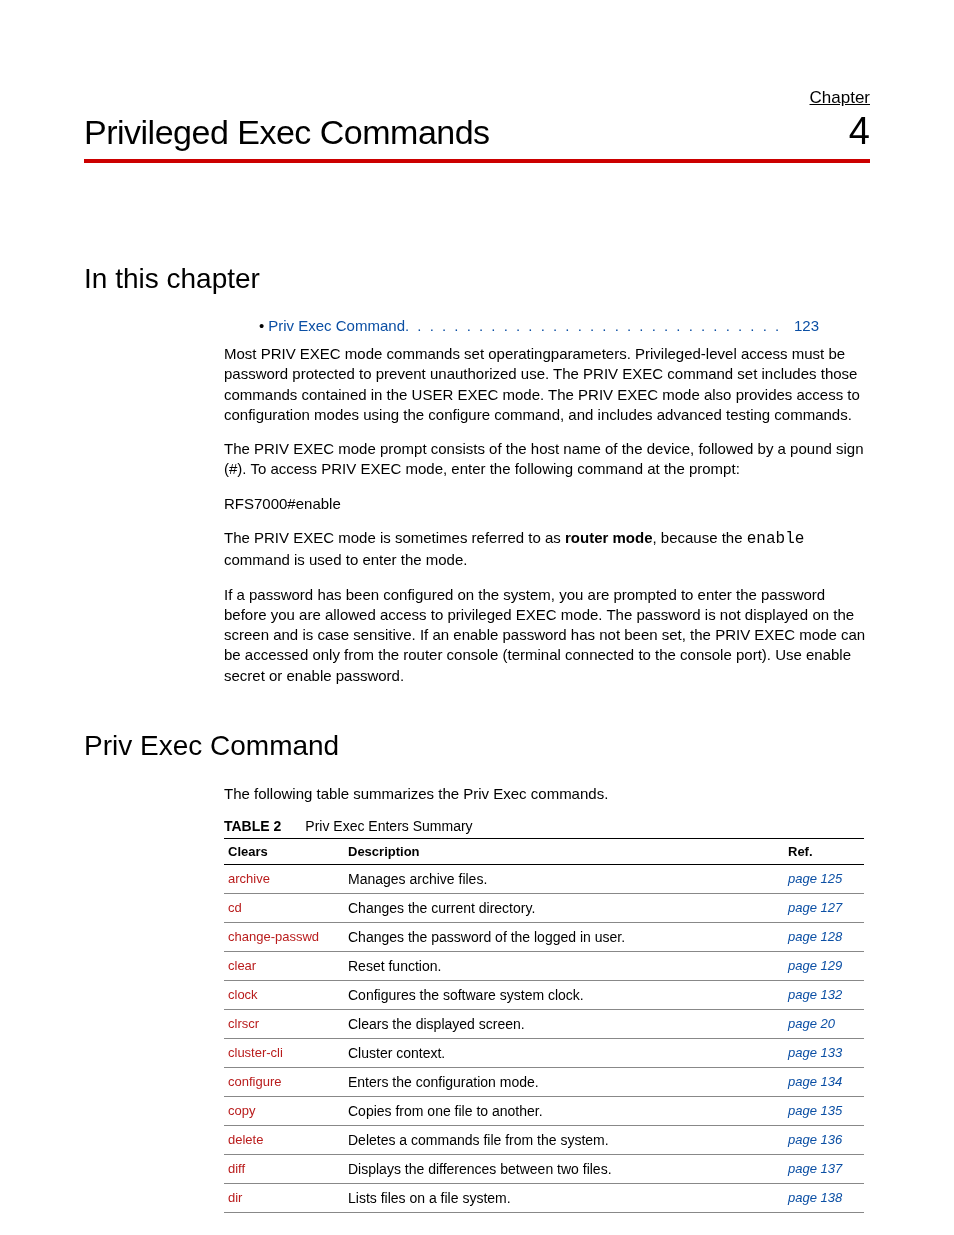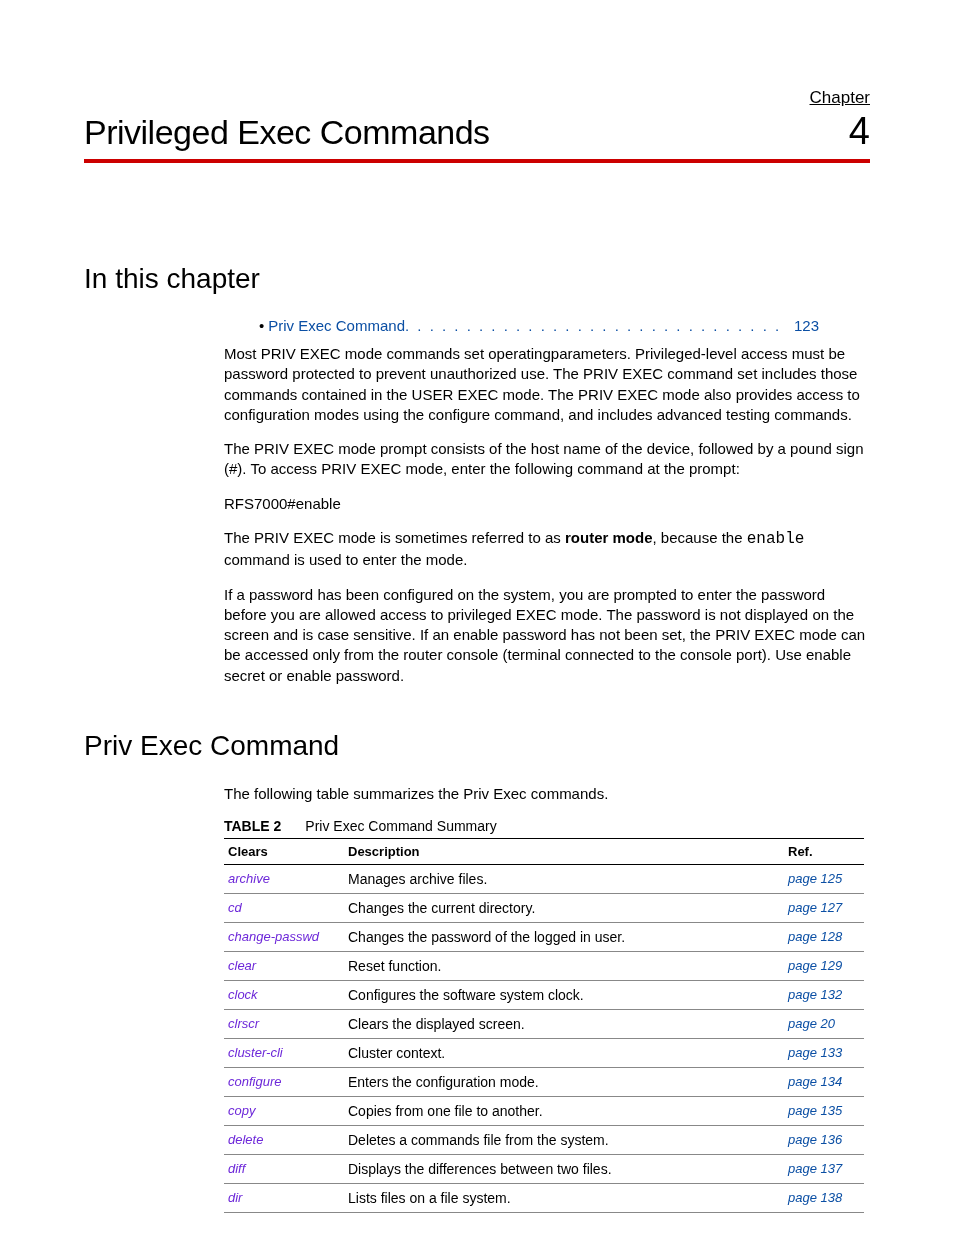--- a/index.html
+++ b/index.html
@@ -96,22 +96,21 @@
     border-top: 1.5px solid #000;
     border-bottom: 1.5px solid #000;
     padding: 5px 4px;
   }
   table.cmd td {
     border-bottom: 1px solid #888;
     padding: 6px 4px;
     vertical-align: top;
   }
   table.cmd td.cmd-name {
-    color: #6d28d9;
-    font-style: italic;
+    color: #b91c1c;
     width: 120px;
     font-size: 13px;
   }
   table.cmd td.cmd-ref {
     color: #0b4fa4;
     font-style: italic;
     width: 80px;
     text-align: left;
     font-size: 13px;
   }
@@ -149,21 +148,21 @@
     <span>The PRIV EXEC mode is sometimes referred to as </span><b>router mode</b><span>, because the </span><span class="mono">enable</span><span> command is used to enter the mode.</span>
   </p>
 
   <p class="body-text">If a password has been configured on the system, you are prompted to enter the password before you are allowed access to privileged EXEC mode. The password is not displayed on the screen and is case sensitive. If an enable password has not been set, the PRIV EXEC mode can be accessed only from the router console (terminal connected to the console port). Use enable secret or enable password.</p>
 
   <div class="section-heading h2b">Priv Exec Command</div>
 
   <p class="body-text">The following table summarizes the Priv Exec commands.</p>
 
   <div class="table-caption">
-    <b>TABLE 2</b><span>Priv Exec Command Summary</span>
+    <b>TABLE 2</b><span>Priv Exec Enters Summary</span>
   </div>
 
   <table class="cmd">
     <thead>
       <tr>
         <th class="cmd-col">Clears</th>
         <th>Description</th>
         <th class="ref-col">Ref.</th>
       </tr>
     </thead>

